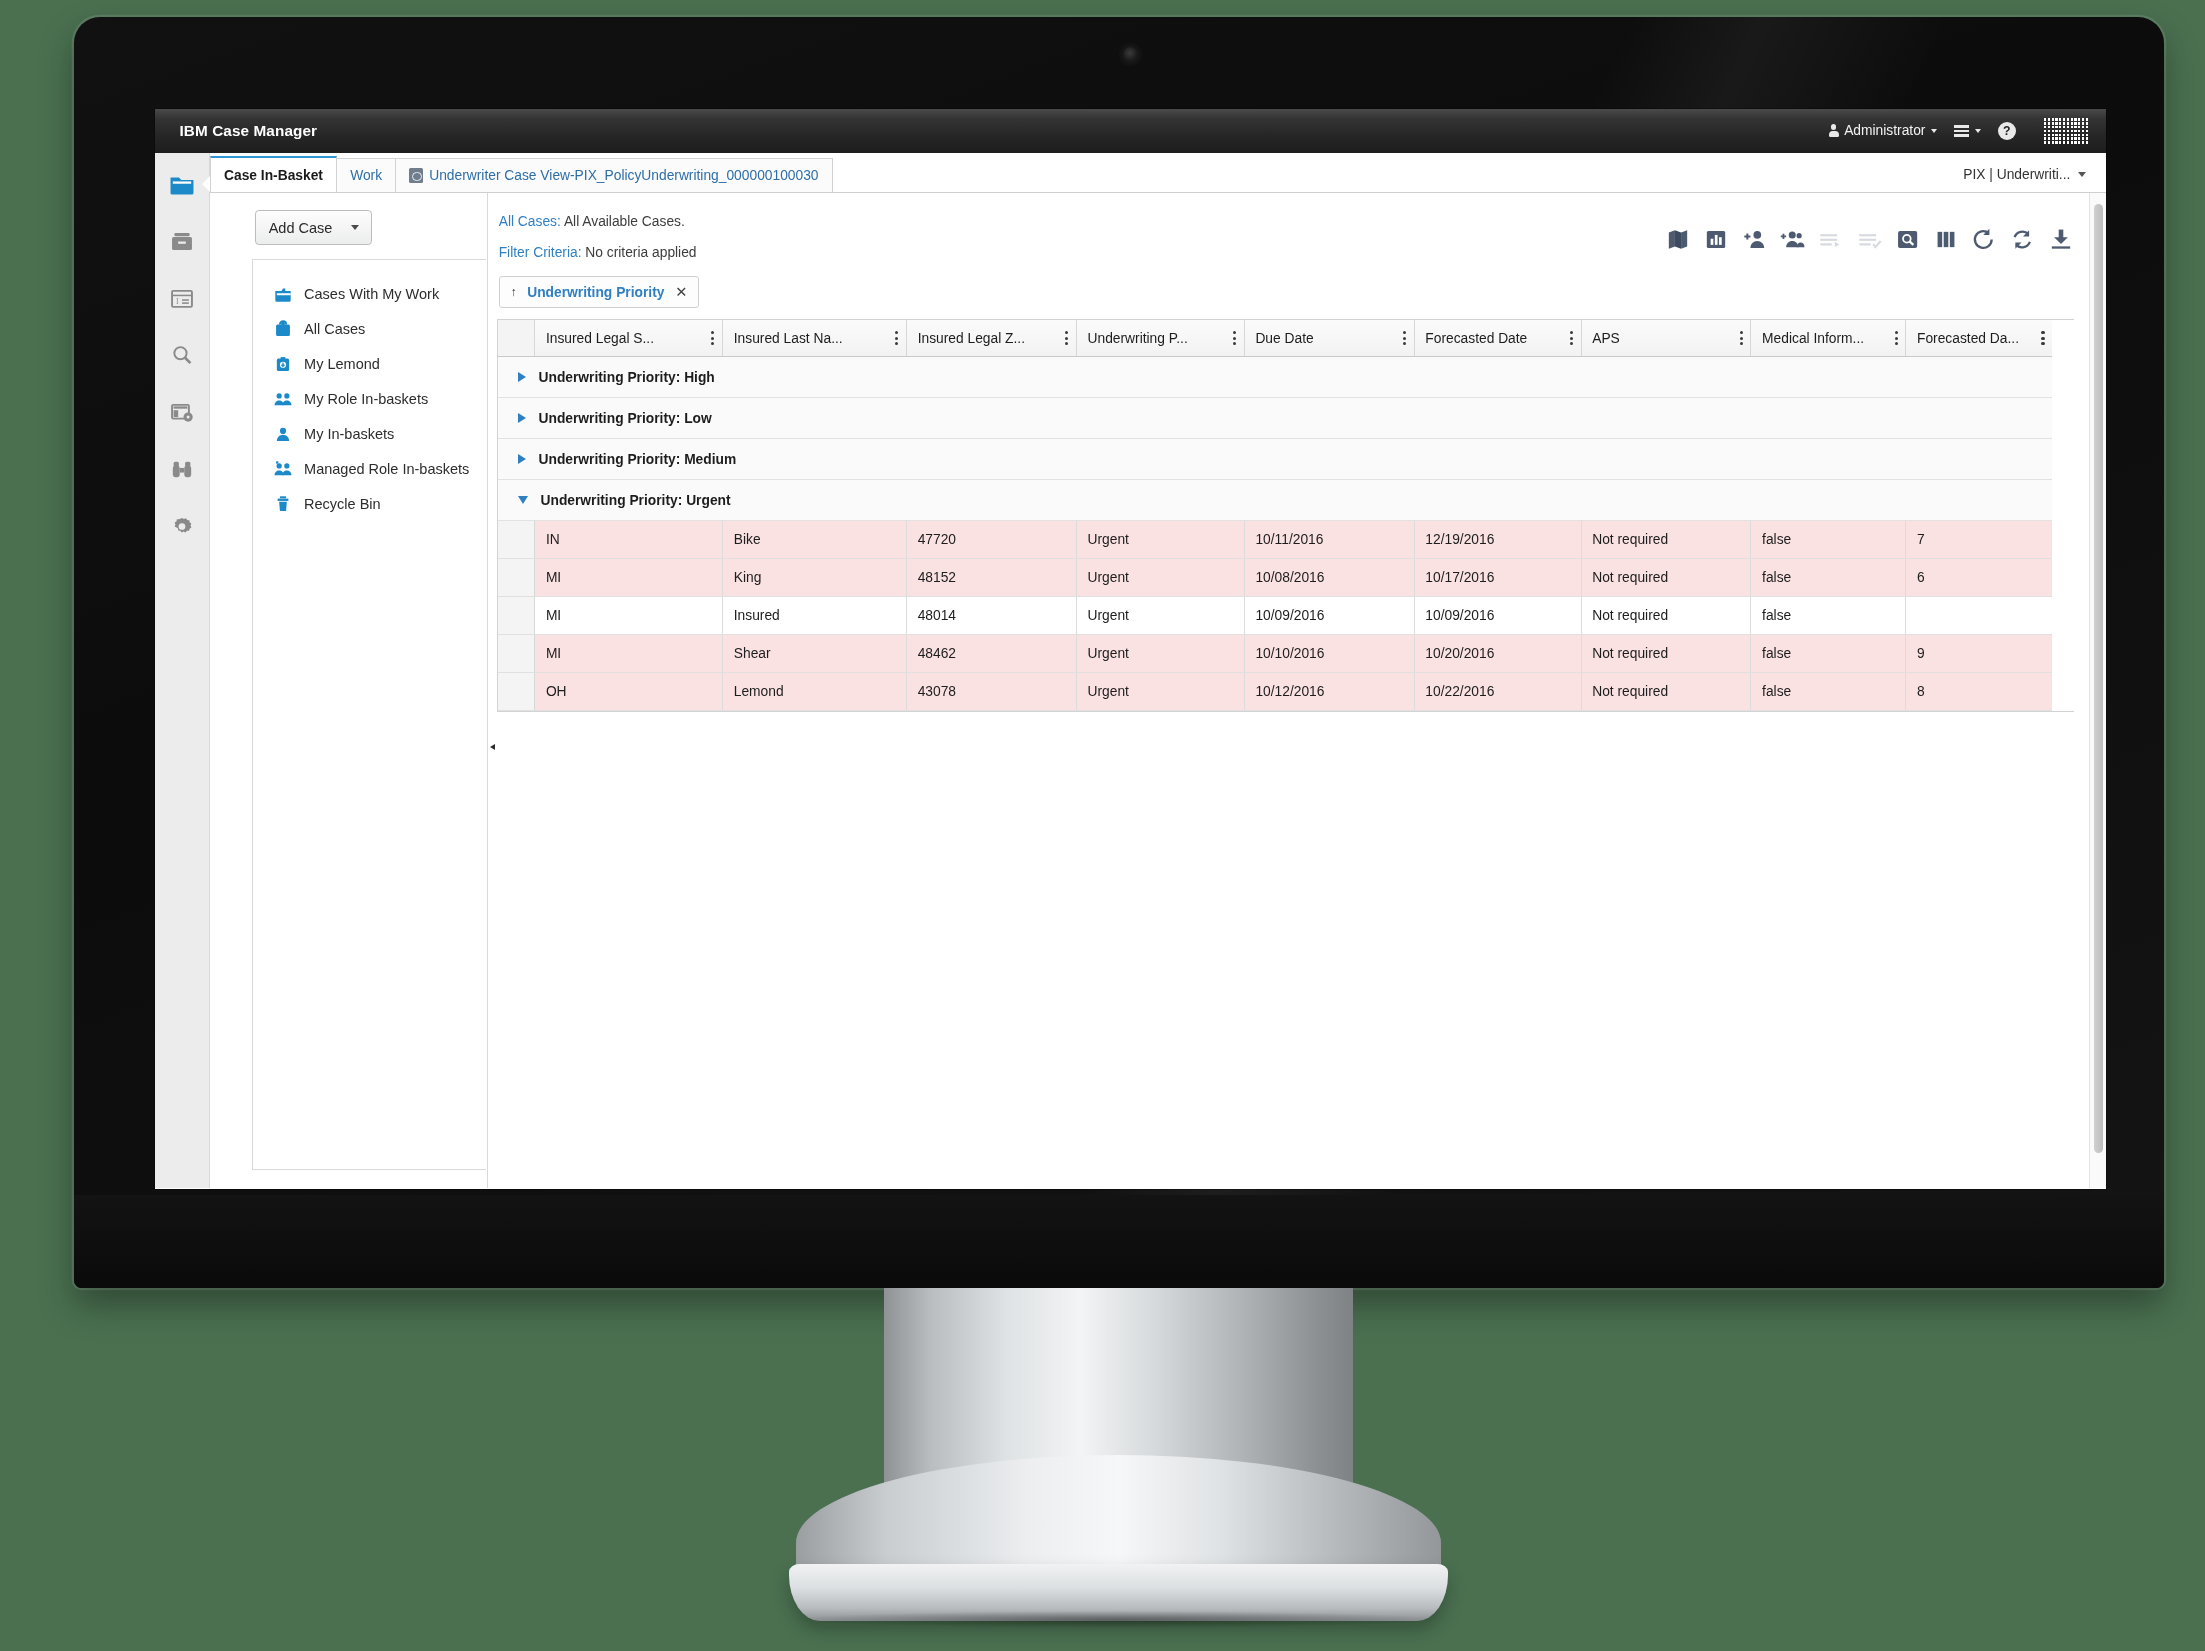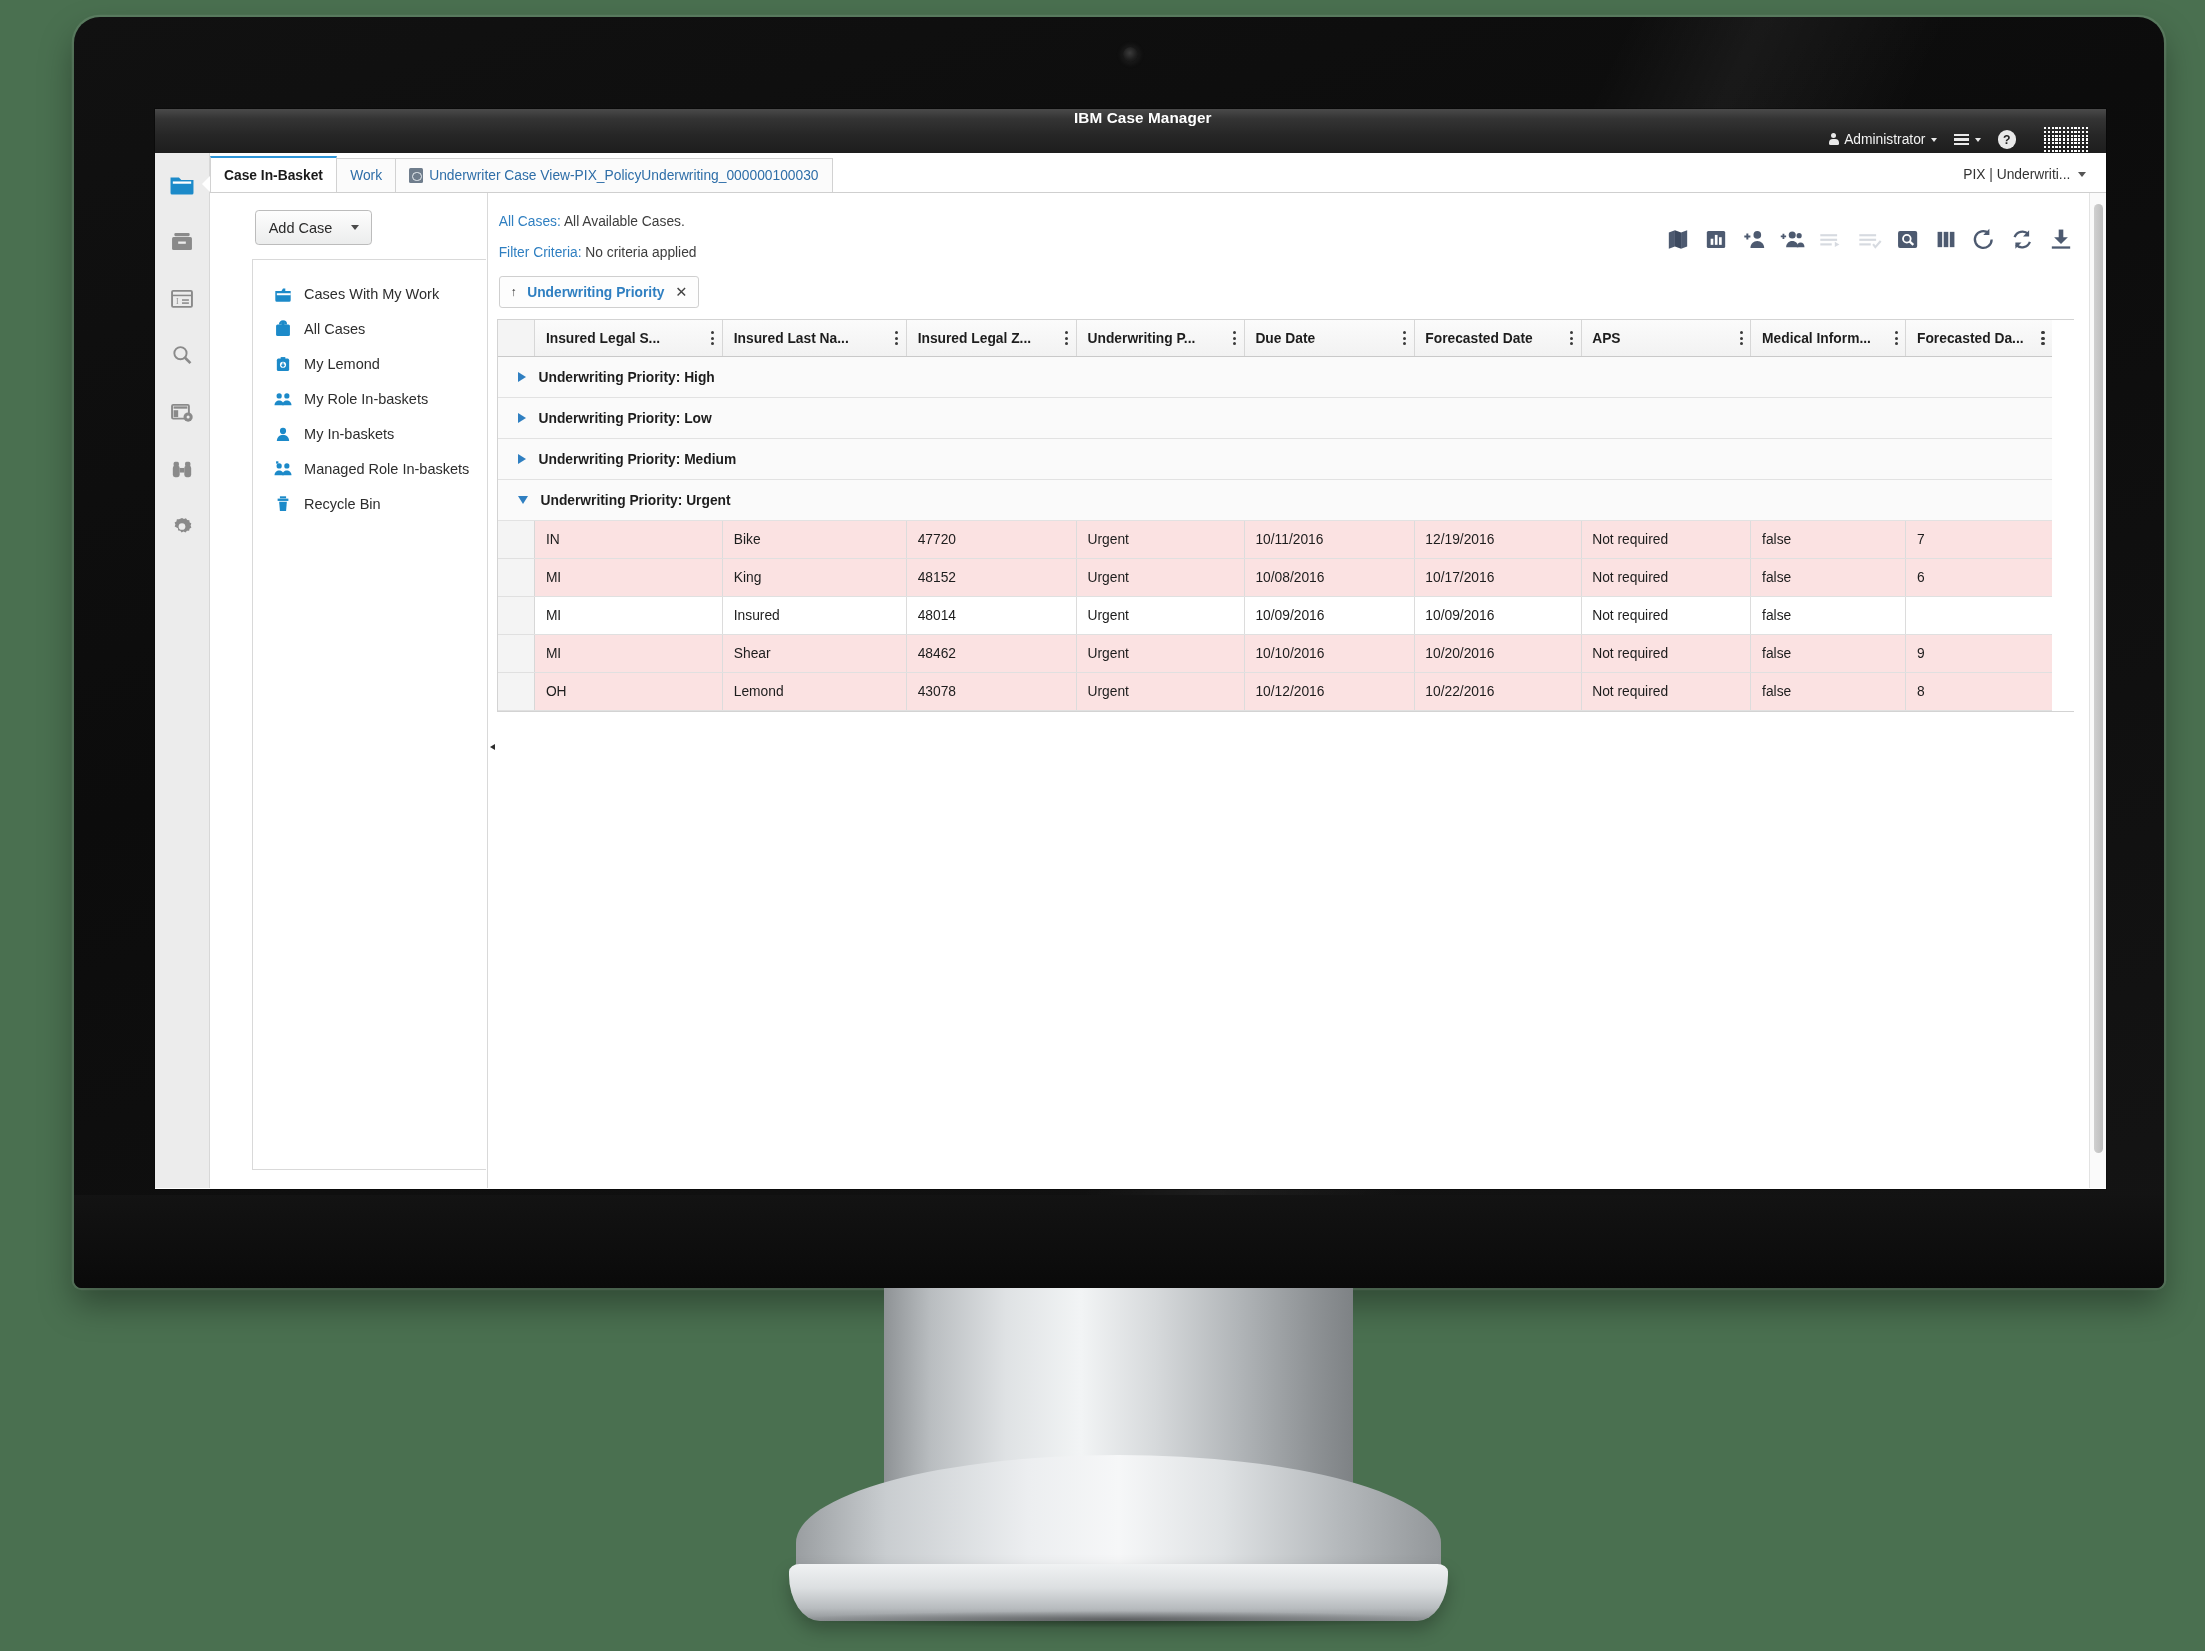--- a/index.html
+++ b/index.html
@@ -63,21 +63,21 @@
   .screen {
     position:absolute; left:155px; top:109px; width:1951px; height:1080px;
     background:#ffffff; overflow:hidden;
     box-shadow: 0 0 0 0.8px rgba(0,0,0,.35);
   }
 
   
   .topbar {
     position:relative; height:44px; width:100%;
     background: linear-gradient(180deg,#4a4a4a 0%, #343434 22%, #262626 60%, #1d1d1d 100%);
-    display:flex; align-items:center; color:#ffffff;flex-direction:column;
+    display:flex; align-items:center; color:#ffffff;
   }
   .app-title { margin-left:24.5px; font-size:15.3px; font-weight:700; letter-spacing:0.1px; }
   .topbar-right { margin-left:auto; display:flex; align-items:center; gap:17px; padding-right:18.4px; }
   .tb-item { display:flex; align-items:center; gap:5.4px; font-size:13.8px; color:#f2f2f2; cursor:pointer; }
   .person-glyph { width:10px; height:13px; position:relative; display:inline-block; }
   .person-glyph::before { content:""; position:absolute; left:2.3px; top:0; width:5.4px; height:5.4px; border-radius:50%; background:#e9e9e9; }
   .person-glyph::after { content:""; position:absolute; left:0; top:6.1px; width:10px; height:6.1px; border-radius:3.8px 3.8px 1.5px 1.5px; background:#e9e9e9; }
   .caret-d { width:0;height:0;border-left:3.8px solid transparent;border-right:3.8px solid transparent;border-top:4.6px solid #e9e9e9; }
   .hamburger { display:inline-flex; flex-direction:column; gap:2.3px; }
   .hamburger i { display:block; width:15.3px; height:2.3px; background:#e9e9e9; }
@@ -180,21 +180,21 @@
   }
   .tb-ic { width:26px; height:23px; cursor:pointer; position:relative; }
   .tb-ic.disabled { opacity:.35; cursor:default; }
 
   
   .tablewrap { margin:10.7px 0 0 9.2px; border:0.8px solid #d3d3d3; border-right:none; background:#fff; }
   .grid { width:1554px; }
   .hrow { display:flex; height:37px; background:linear-gradient(180deg,#fbfbfb,#f2f2f2); border-bottom:0.8px solid #c9c9c9; }
   .hcell {
     display:flex; align-items:center; justify-content:space-between;
-    font-size:13.8px; font-weight:700; color:#1d1d1d;
+    font-size:13.8px; font-weight:400; color:#1d1d1d;
     border-right:0.8px solid #d7d7d7; padding:0 7.7px 0 10.7px; overflow:hidden; white-space:nowrap;
     cursor:pointer;
   }
   .gutter { width:37px; flex:none; border-right:0.8px solid #d7d7d7; background:#f4f4f4; }
   .kebab { display:flex; flex-direction:column; gap:2.3px; flex:none; }
   .kebab i { width:3.1px;height:3.1px;border-radius:50%;background:#3a3a3a;display:block; }
 
   .grouprow {
     display:flex; align-items:center; height:41px; padding-left:20px; gap:12.3px;
     background:#fafafa; border-bottom:0.8px solid #e2e2e2;

